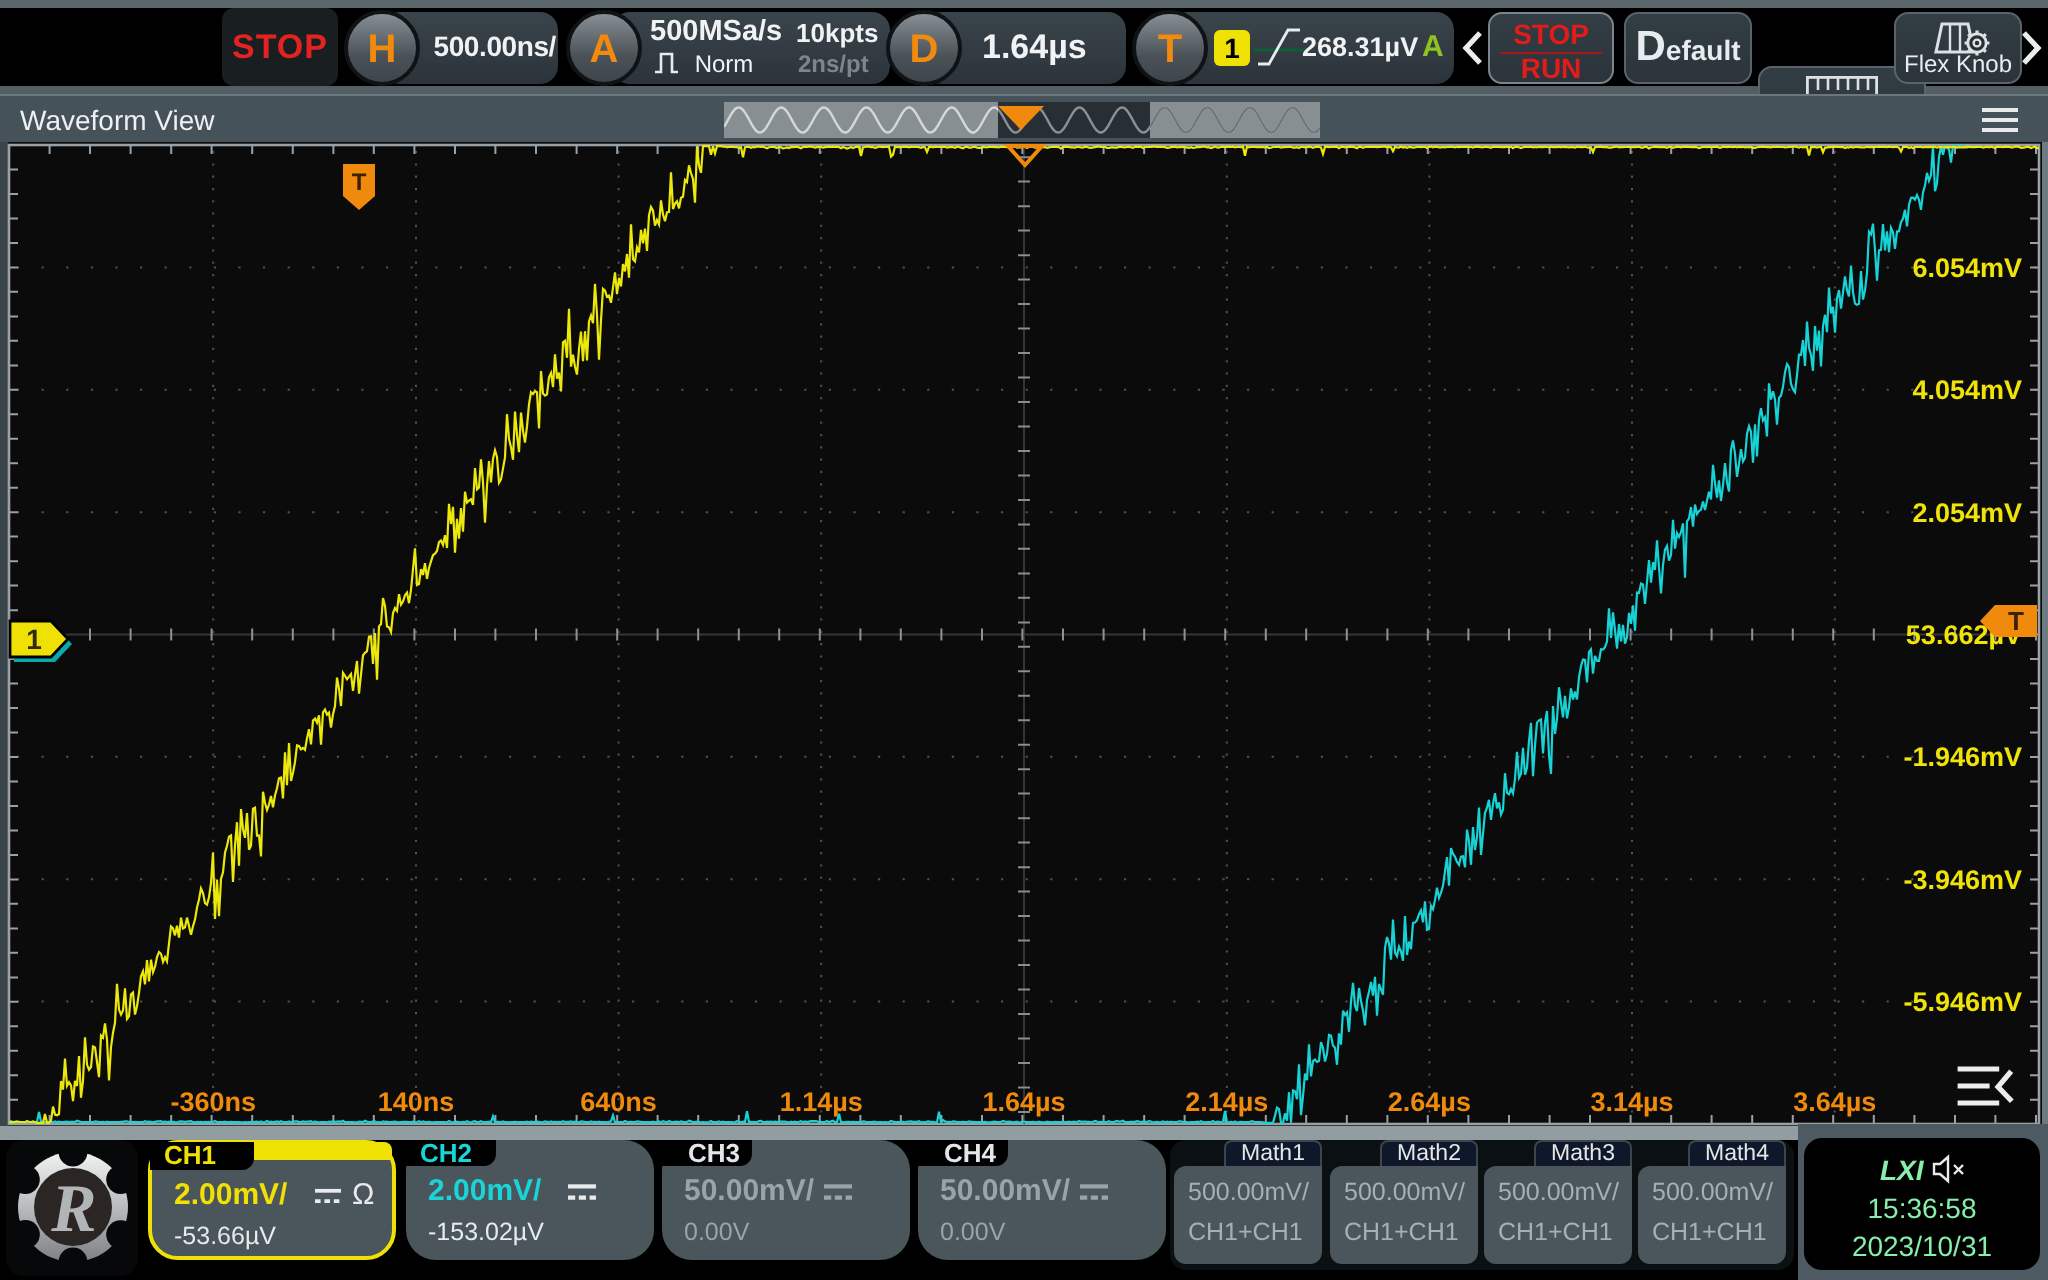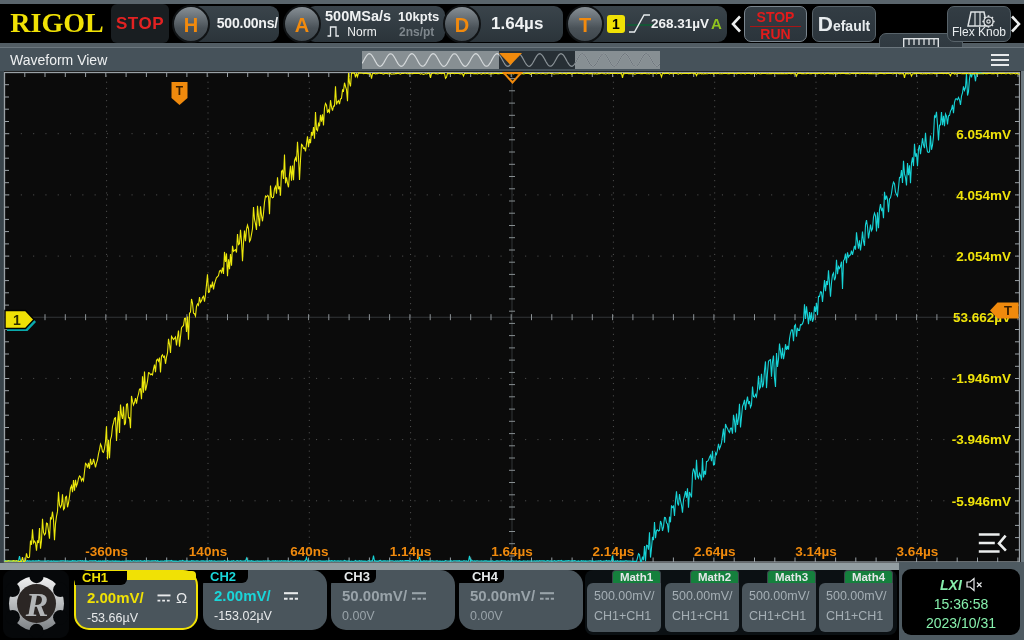--- a/index.html
+++ b/index.html
@@ -71,40 +71,39 @@
   #ch1 .chtab { left:-1px; top:-1px; width:52px; height:14px; color:#f0e105; border-radius:5px 0 6px 0;}
   #ch1bar { position:absolute; left:51px; top:-1px; width:69px; height:9px; background:#f0e105; border-radius:0 4px 0 0; }
   #ch2 { left:203px; } #ch3 { left:331px; } #ch4 { left:459px; }
   #ch2 .chtab { width:45px; color:#1ad5d8; }
   #ch3 .chtab, #ch4 .chtab { width:45px; color:#e4e7e8;text-align:center; }
   #ch2 .chv1 { color:#1ad5d8; }
   #ch1 .chv1 { color:#f0e105; }
   .dimtxt { color:#99a3a9 !important; }
   #mathgrp { position:absolute; left:585px; top:0; width:312px; height:65px; background:#0b1013; border-radius:8px; }
   .mbox { position:absolute; top:13px; width:74px; height:49px; background:#4a555c; border-radius:6px 0 6px 6px; }
-  .mtab { position:absolute; right:0; top:-13px; width:49px; height:13px; background:#15803d; border:1px solid #3c454b;
-    border-bottom:none; border-radius:4px 4px 0 0; color:#e4e7e8; font-size:11.5px; font-weight:bold; line-height:12px; text-align:center; }
+  .mtab { position:absolute; right:0; top:-13px; width:49px; height:13px; background:#0f172a; border:1px solid #3c454b;
+    border-bottom:none; border-radius:4px 4px 0 0; color:#e4e7e8; font-size:11.5px; font-weight:normal; line-height:12px; text-align:center; }
   .mv1 { position:absolute; left:7px; top:6px; font-size:12.5px; color:#a5afb5; }
   .mv2 { position:absolute; left:7px; top:26px; font-size:12.5px; color:#a5afb5; }
   #m1 { left:2px; } #m2 { left:80px; } #m3 { left:157px; } #m4 { left:234px; }
   #clock { position:absolute; left:902px; top:-1px; width:118px; height:66px; background:#000; border-radius:9px;
     color:#86efac; text-align:center; }
   #clock .lxi { position:absolute; left:38px; top:8px; font-size:14px; font-weight:bold; font-style:italic;
     font-family:"Liberation Sans"; letter-spacing:0px; }
   #clock .tm { position:absolute; left:0; top:27px; width:100%; font-size:14px; }
   #clock .dt { position:absolute; left:0; top:46px; width:100%; font-size:14px; }
 </style>
 </head>
 <body>
 <div id="scr">
 
   <div id="topbar">
     <div id="topstrip"></div>
     <div style="position:absolute;left:0;top:43px;width:1024px;height:4px;background:#525d64;"></div>
-    <div id="rigol">RIGOL</div>
     <div id="stopbox">STOP</div>
     <div class="panel" id="panH">500.00ns/</div>
     <div class="panel" id="panA">
       <span class="l1">500MSa/s</span>
       <span class="l2"><svg width="17" height="11" viewBox="0 0 17 11" style="vertical-align:-1px">
             <path d="M0.5 10 L3.5 10 L3.5 1 L9 1 L9 10 L12 10" fill="none" stroke="#e8ecee" stroke-width="1.3"></path>
           </svg> Norm</span>
       <span class="r1">10kpts</span>
       <span class="r2">2ns/pt</span>
     </div>

